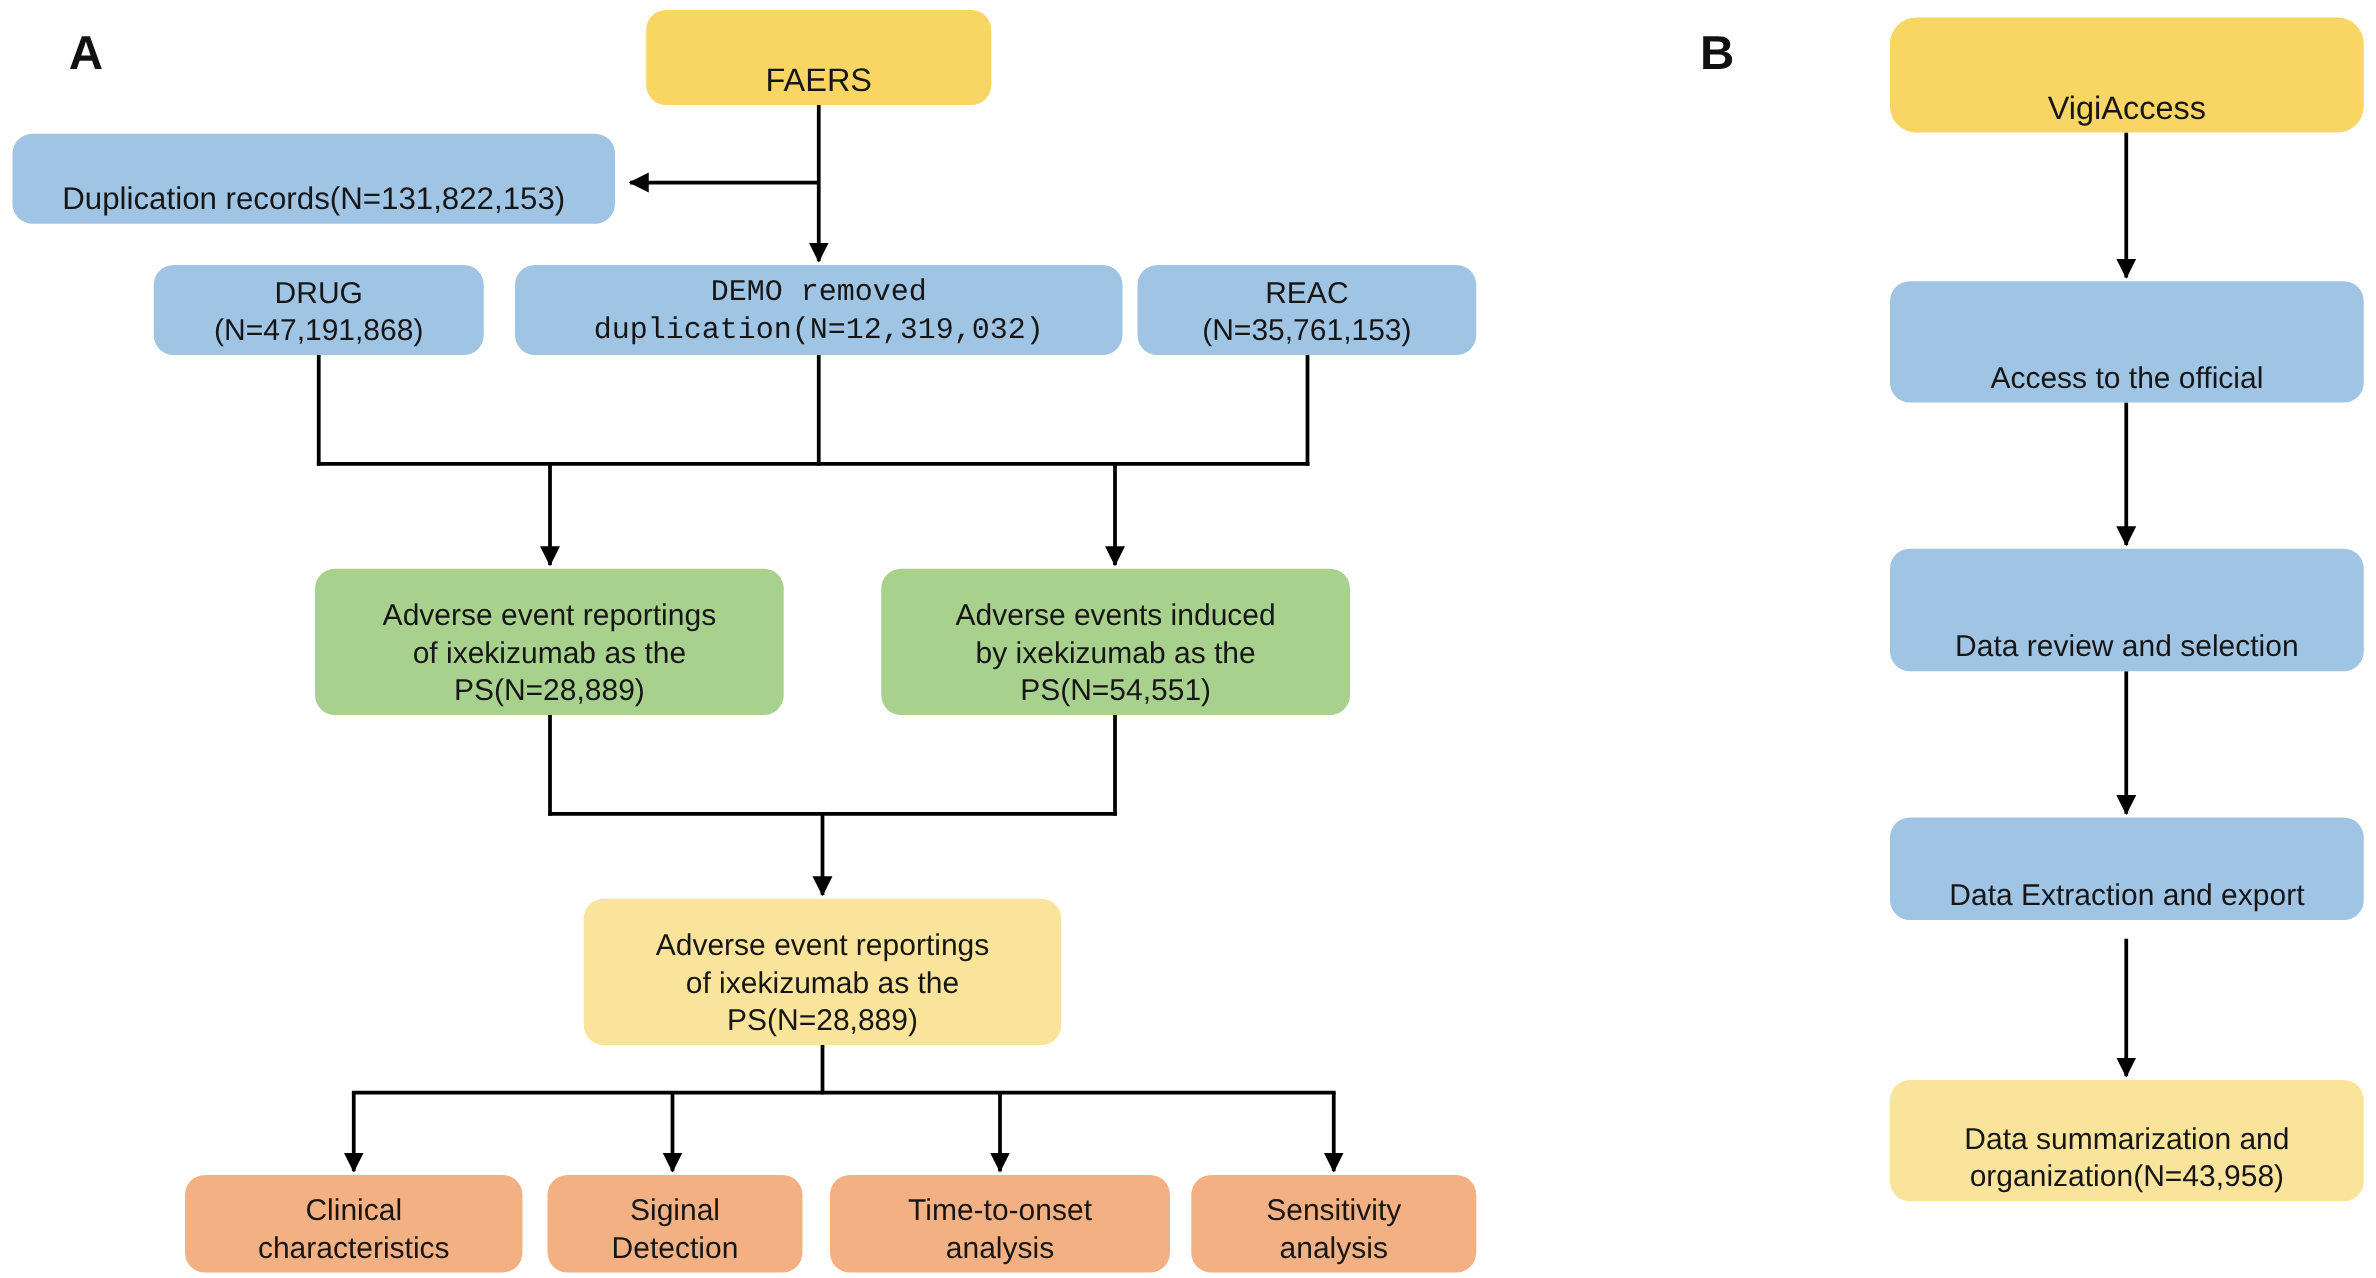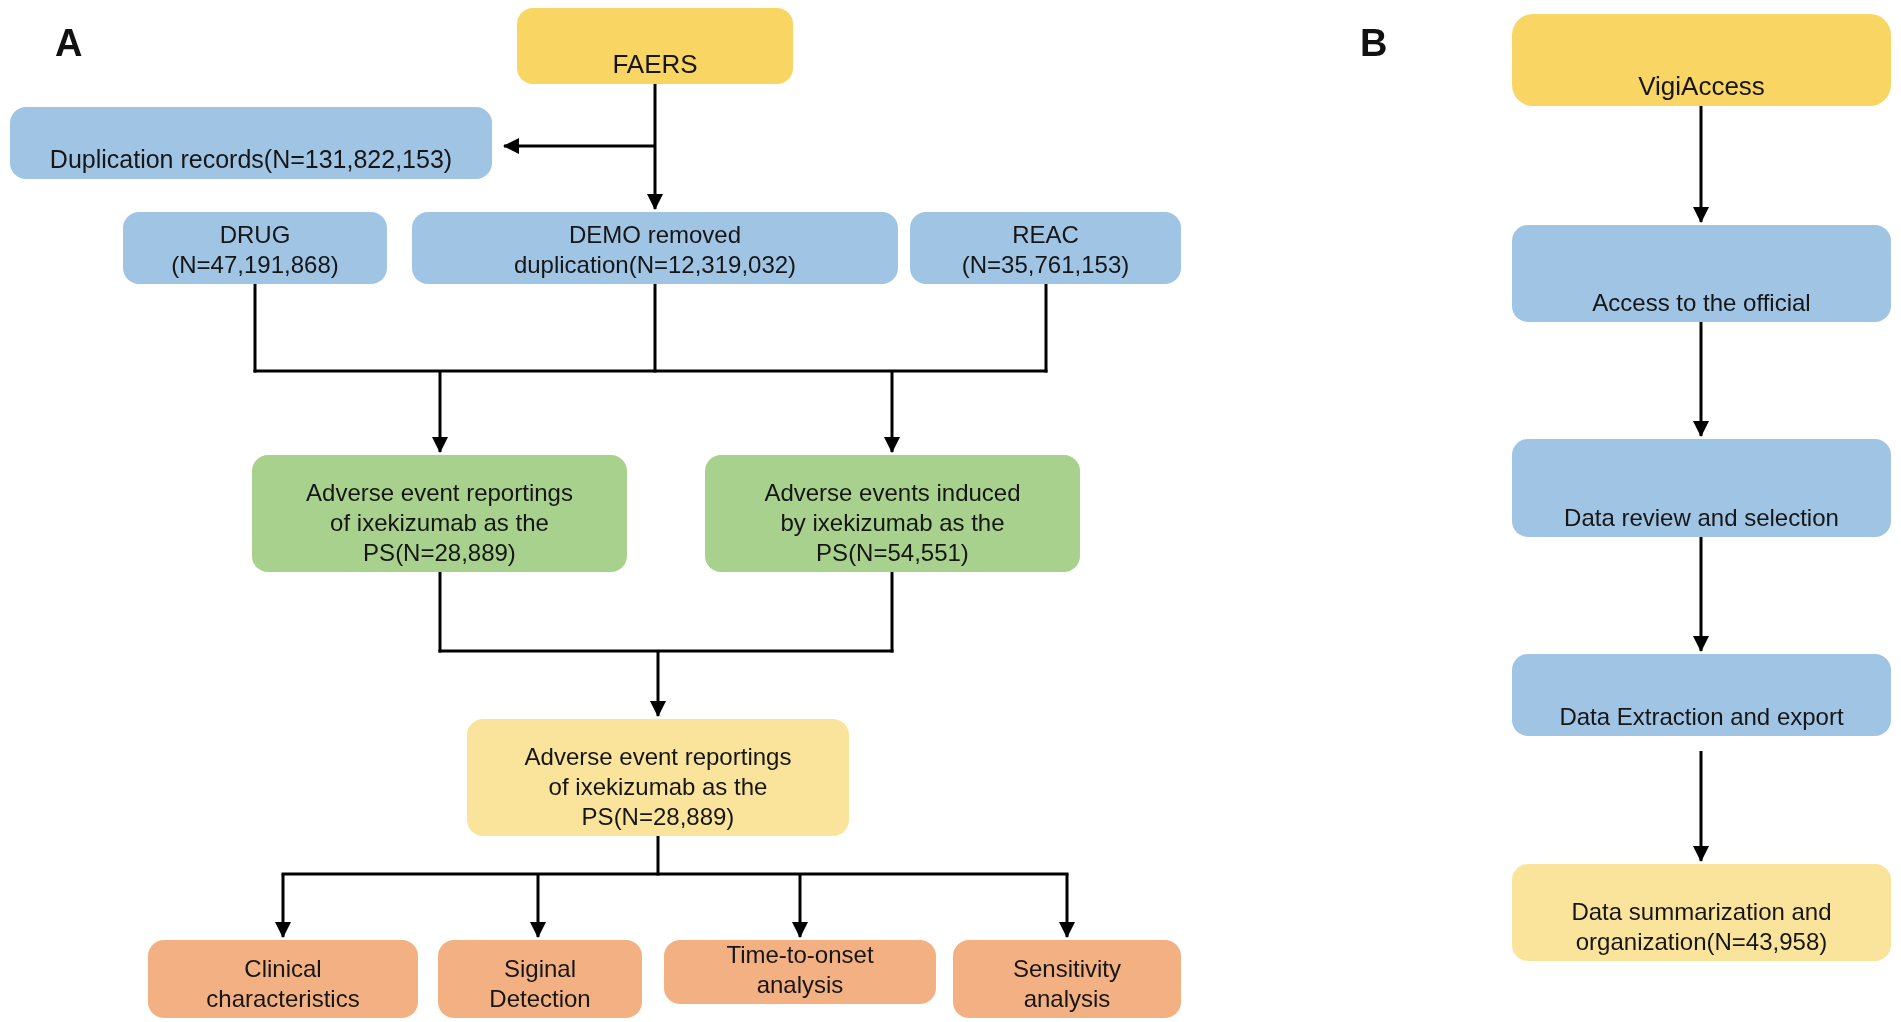--- a/index.html
+++ b/index.html
@@ -98,21 +98,21 @@
 
   <div class="node blue" style="left:10px;top:107px;width:482px;height:72px;font-size:25px;">
     <span>Duplication records(N=131,822,153)</span>
   </div>
 
   <div class="node blue" style="left:123px;top:212px;width:264px;height:72px;">
     <span>DRUG</span>
     <span>(N=47,191,868)</span>
   </div>
 
-  <div class="node blue" style="left:412px;top:212px;width:486px;height:72px;">
+  <div class="node blue" style="left:412px;top:212px;width:486px;height:72px;font-family:Liberation Mono, monospace;">
     <span>DEMO removed</span>
     <span>duplication(N=12,319,032)</span>
   </div>
 
   <div class="node blue" style="left:910px;top:212px;width:271px;height:72px;">
     <span>REAC</span>
     <span>(N=35,761,153)</span>
   </div>
 
   <div class="node green" style="left:252px;top:455px;width:375px;height:117px;">
@@ -136,21 +136,21 @@
   <div class="node orange" style="left:148px;top:940px;width:270px;height:78px;">
     <span>Clinical</span>
     <span>characteristics</span>
   </div>
 
   <div class="node orange" style="left:438px;top:940px;width:204px;height:78px;">
     <span>Siginal</span>
     <span>Detection</span>
   </div>
 
-  <div class="node orange" style="left:664px;top:940px;width:272px;height:64px;">
+  <div class="node orange" style="left:664px;top:940px;width:272px;height:78px;">
     <span>Time-to-onset</span>
     <span>analysis</span>
   </div>
 
   <div class="node orange" style="left:953px;top:940px;width:228px;height:78px;">
     <span>Sensitivity</span>
     <span>analysis</span>
   </div>
 
   <div class="node gold big" style="left:1512px;top:14px;width:379px;height:92px;border-radius:21px;">

